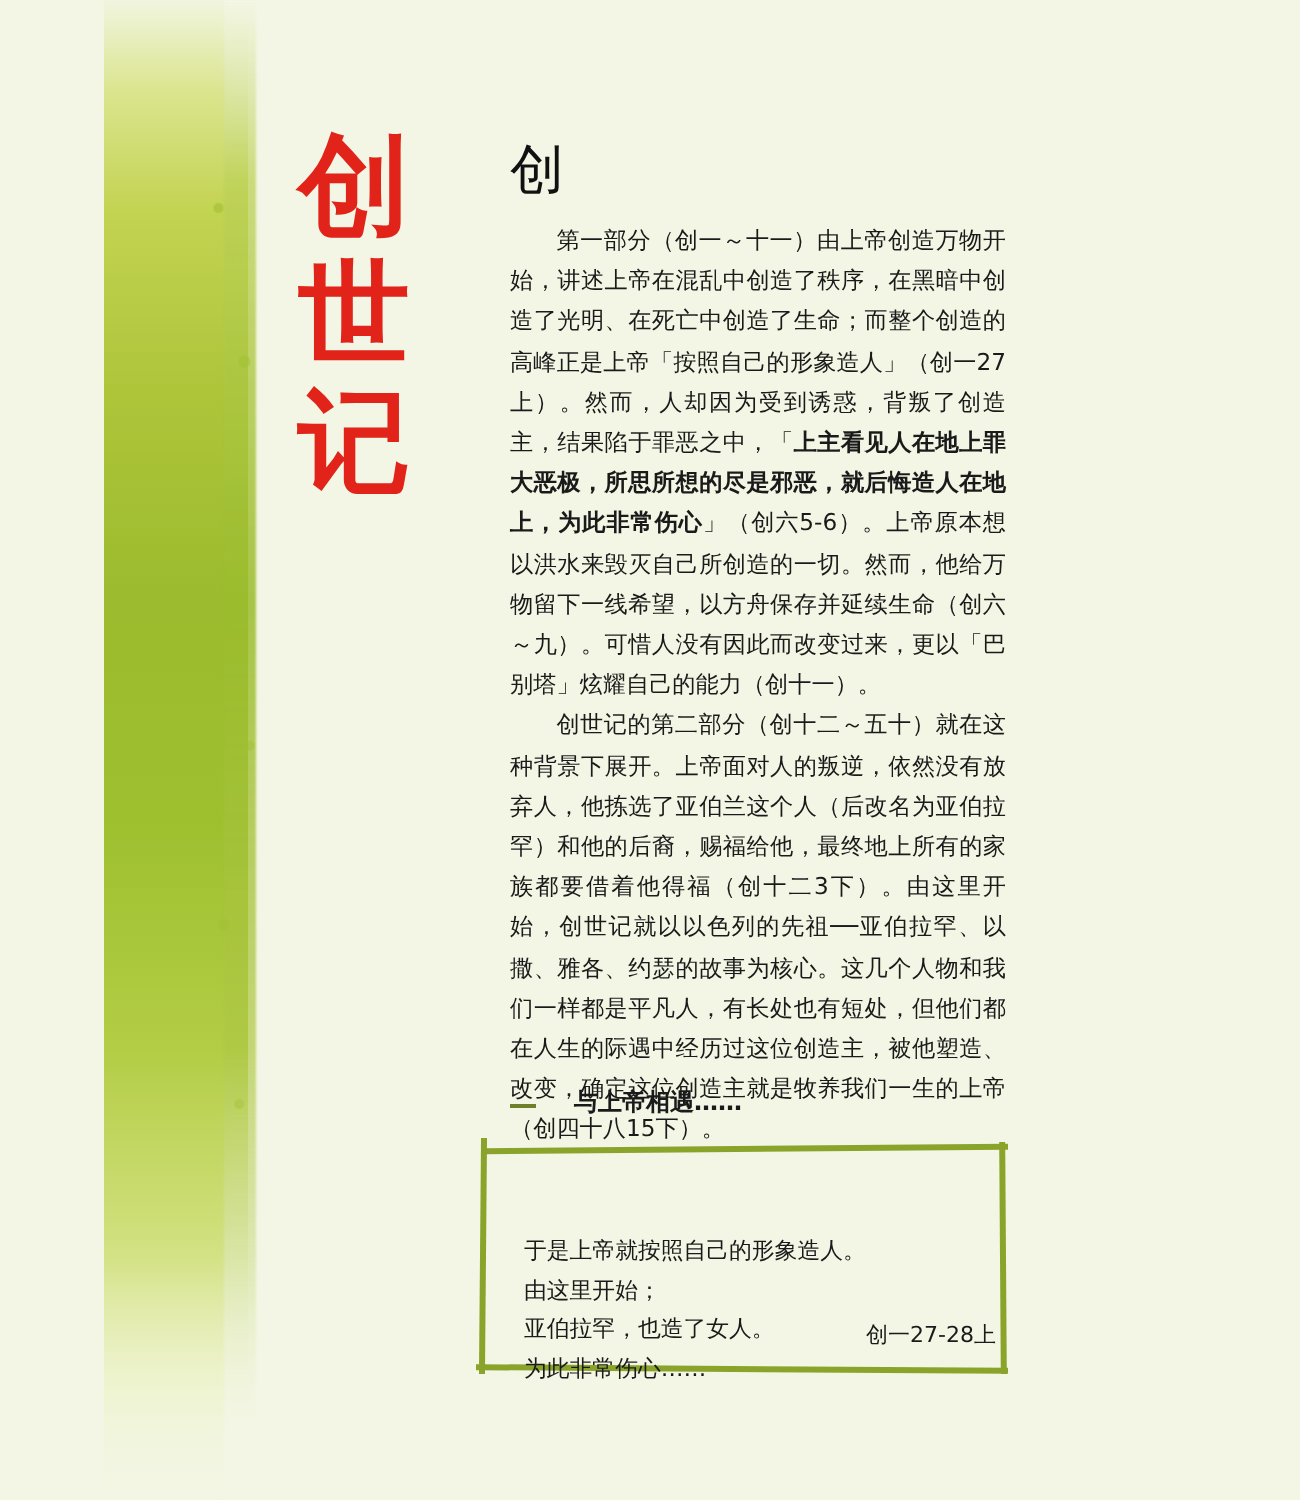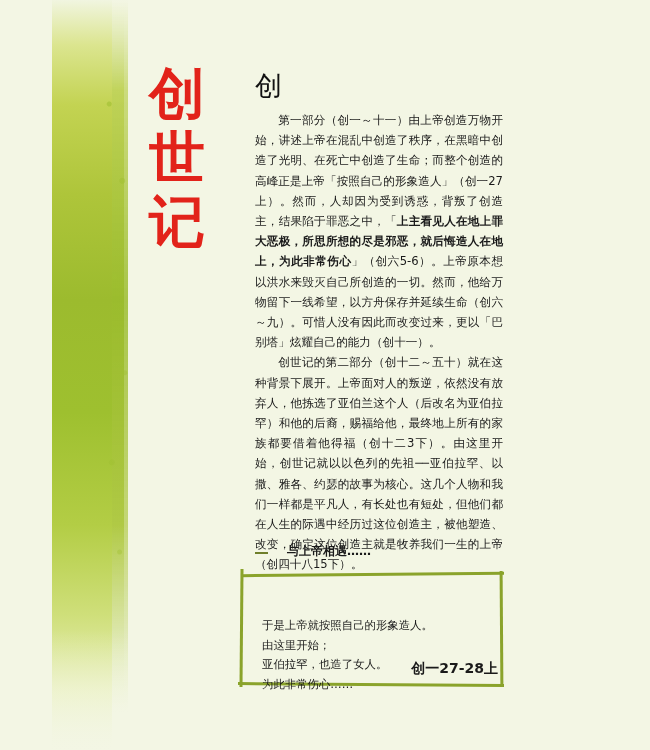--- a/index.html
+++ b/index.html
@@ -177,23 +177,22 @@
     color: #1a1a1a;
     margin-top: 33px;
   }
   .quote-text div { white-space: nowrap; }
   .quote-ref {
     position: absolute;
     left: 150px;
     top: 95px;
     width: 120px;
     text-align: right;
-    font-size: 14px;
-    color: #1a1a1a;
-    font-weight: bold;
+    font-size: 11px;
+    color: #1a1a1a;
   }
   
   .bottom-wash {
     position: absolute;
     left: 0;
     bottom: 0;
     width: 210px;
     height: 120px;
     background: linear-gradient(to top, rgba(243,246,228,0.9), rgba(243,246,228,0));
   }

